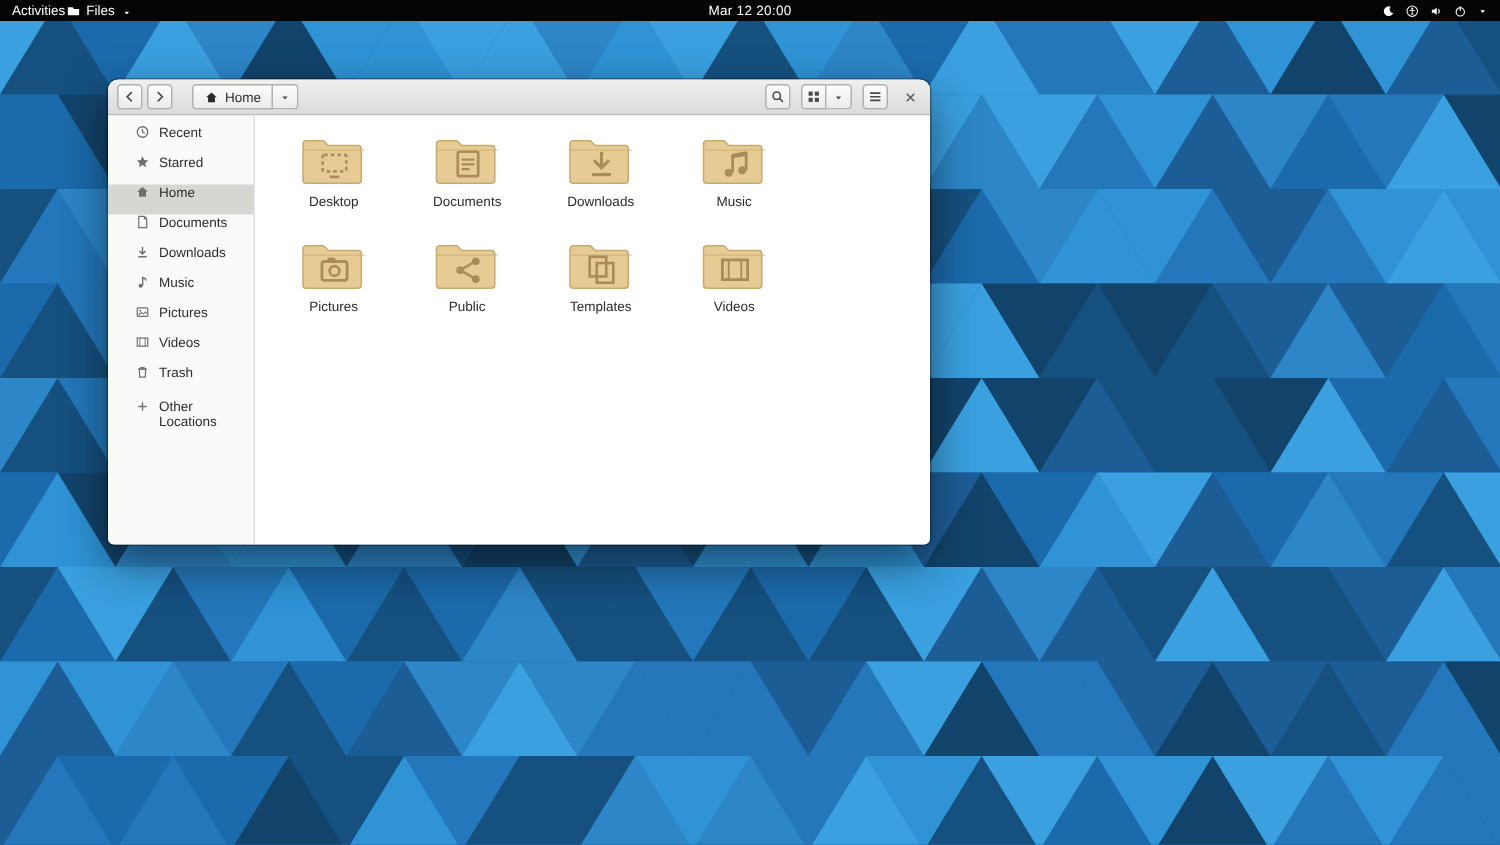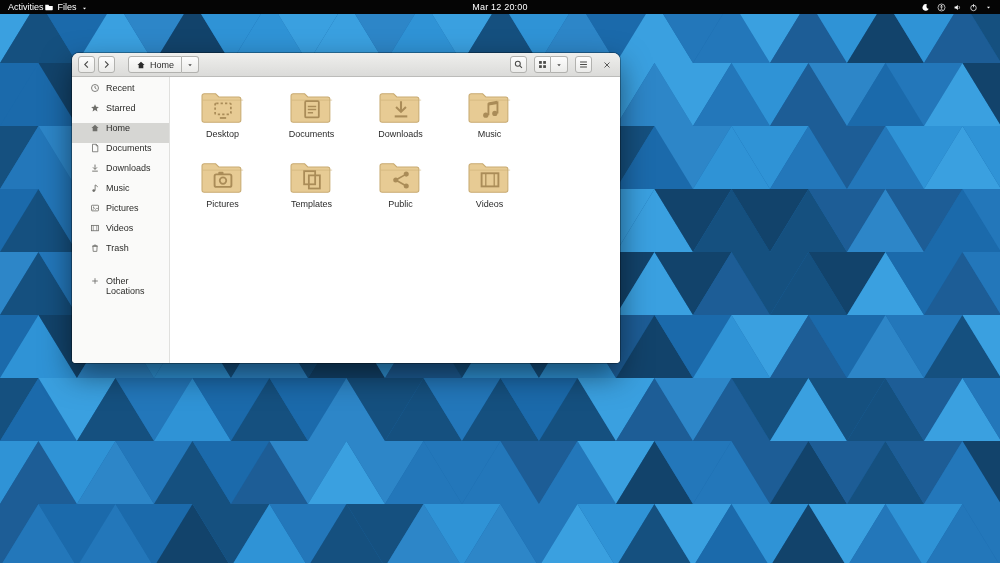--- a/index.html
+++ b/index.html
@@ -56,21 +56,21 @@
 
   #window-body{display:flex;flex:1;min-height:0}
   #sidebar{
     width:98px;flex:0 0 auto;background:#fafaf9;border-right:1px solid #e0e0de;
     padding-top:6px;font-size:9px;color:#2c2c2a;box-sizing:border-box;
   }
   .sb-item{display:flex;align-items:flex-start;gap:6px;height:20px;padding:0 18px}
   .sb-item.selected{background:#d6d6d3}
   .sb-item .icon{width:10px;height:10px;color:#6f6f6b;flex:0 0 auto}
   .sb-item .icon svg{width:10px;height:10px;display:block}
-  .sb-other{margin-top:13px}
+  .sb-other{margin-top:3px}
 
   #main{flex:1;background:#ffffff;padding:10px 0 0 8px;box-sizing:border-box}
   #folder-grid{display:flex;flex-wrap:wrap}
   .folder-item{width:89px;height:70px;display:flex;flex-direction:column;align-items:center}
   .folder-item .thumb{width:52px;height:42px}
   .folder-item .thumb svg{width:52px;height:42px;display:block}
   .folder-label{font-size:9px;color:#2b2b2b;margin-top:0px}
 </style>
 </head>
 <body>
@@ -668,41 +668,41 @@
   </svg>
             </span>
             <span class="folder-label">Pictures</span>
           </div>
           <div class="folder-item">
             <span class="thumb">
               <svg viewBox="0 0 48 40">
     <path d="M4 8.5a2 2 0 0 1 2-2h11l3 3h19a2 2 0 0 1 2 2v20a2 2 0 0 1-2 2H6a2 2 0 0 1-2-2Z" fill="#e7cb94" stroke="#c9ab72" stroke-width="1"></path>
     <path d="M4.8 12.5h38.4" stroke="#c9ab72" stroke-width="0.8" opacity="0.6"></path>
     <g opacity="0.85">
-                  <rect x="16.5" y="13.5" width="10.5" height="12.5" fill="none" stroke="#a0824e" stroke-width="1.7"></rect>
-                  <rect x="21" y="17.5" width="10.5" height="12.5" fill="none" stroke="#a0824e" stroke-width="1.7"></rect>
+                  <circle cx="19" cy="22" r="2.4" fill="#a0824e"></circle>
+                  <circle cx="29" cy="16.3" r="2.4" fill="#a0824e"></circle>
+                  <circle cx="29" cy="27.7" r="2.4" fill="#a0824e"></circle>
+                  <path d="M19 22l10-5.7M19 22l10 5.7" stroke="#a0824e" stroke-width="1.6"></path>
                 </g>
   </svg>
             </span>
-            <span class="folder-label">Templates</span>
+            <span class="folder-label">Public</span>
           </div>
           <div class="folder-item">
             <span class="thumb">
               <svg viewBox="0 0 48 40">
     <path d="M4 8.5a2 2 0 0 1 2-2h11l3 3h19a2 2 0 0 1 2 2v20a2 2 0 0 1-2 2H6a2 2 0 0 1-2-2Z" fill="#e7cb94" stroke="#c9ab72" stroke-width="1"></path>
     <path d="M4.8 12.5h38.4" stroke="#c9ab72" stroke-width="0.8" opacity="0.6"></path>
     <g opacity="0.85">
-                  <circle cx="19" cy="22" r="2.4" fill="#a0824e"></circle>
-                  <circle cx="29" cy="16.3" r="2.4" fill="#a0824e"></circle>
-                  <circle cx="29" cy="27.7" r="2.4" fill="#a0824e"></circle>
-                  <path d="M19 22l10-5.7M19 22l10 5.7" stroke="#a0824e" stroke-width="1.6"></path>
+                  <rect x="16.5" y="13.5" width="10.5" height="12.5" fill="none" stroke="#a0824e" stroke-width="1.7"></rect>
+                  <rect x="21" y="17.5" width="10.5" height="12.5" fill="none" stroke="#a0824e" stroke-width="1.7"></rect>
                 </g>
   </svg>
             </span>
-            <span class="folder-label">Public</span>
+            <span class="folder-label">Templates</span>
           </div>
           <div class="folder-item">
             <span class="thumb">
               <svg viewBox="0 0 48 40">
     <path d="M4 8.5a2 2 0 0 1 2-2h11l3 3h19a2 2 0 0 1 2 2v20a2 2 0 0 1-2 2H6a2 2 0 0 1-2-2Z" fill="#e7cb94" stroke="#c9ab72" stroke-width="1"></path>
     <path d="M4.8 12.5h38.4" stroke="#c9ab72" stroke-width="0.8" opacity="0.6"></path>
     <g opacity="0.85">
                   <rect x="16" y="15.5" width="16" height="12.5" fill="none" stroke="#a0824e" stroke-width="1.8"></rect>
                   <path d="M20 15.5v12.5M28 15.5v12.5" stroke="#a0824e" stroke-width="1.2"></path>
                 </g>

